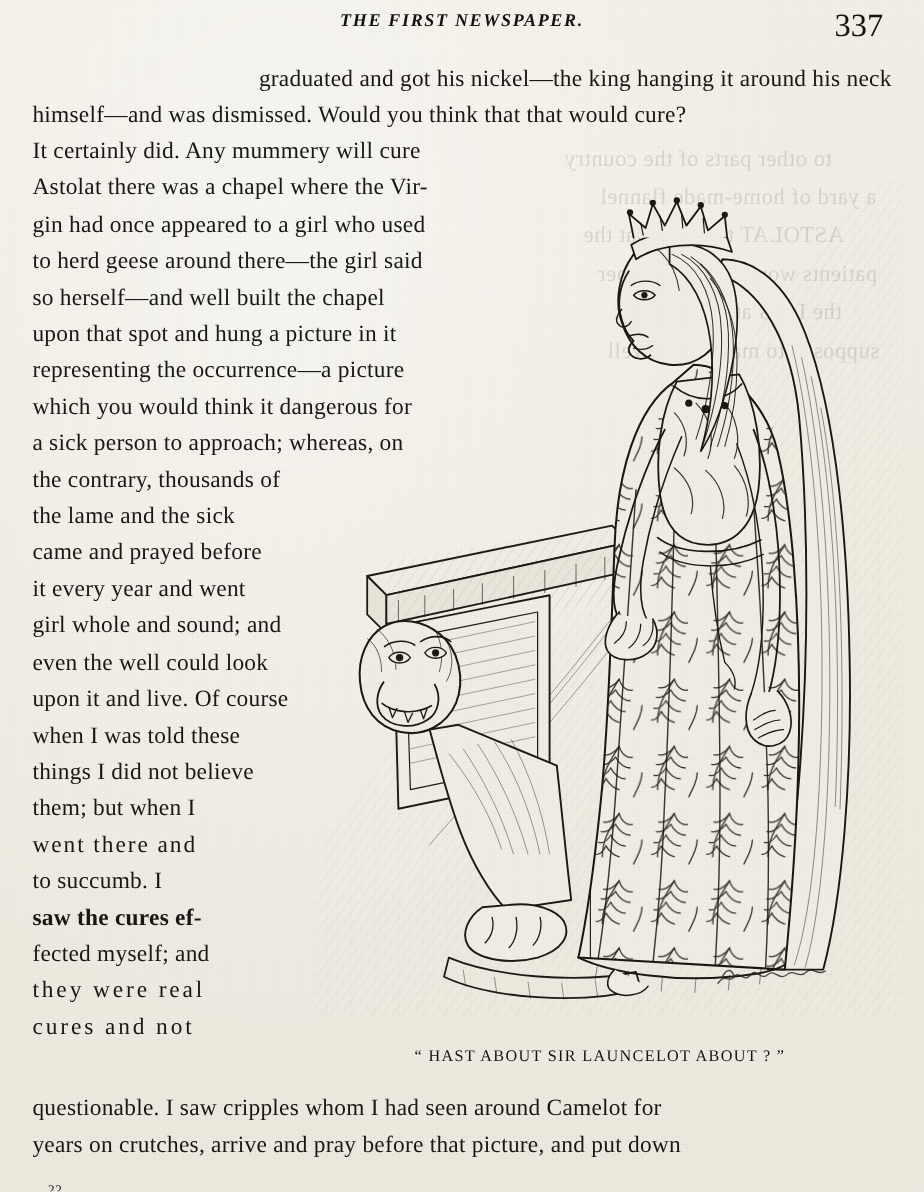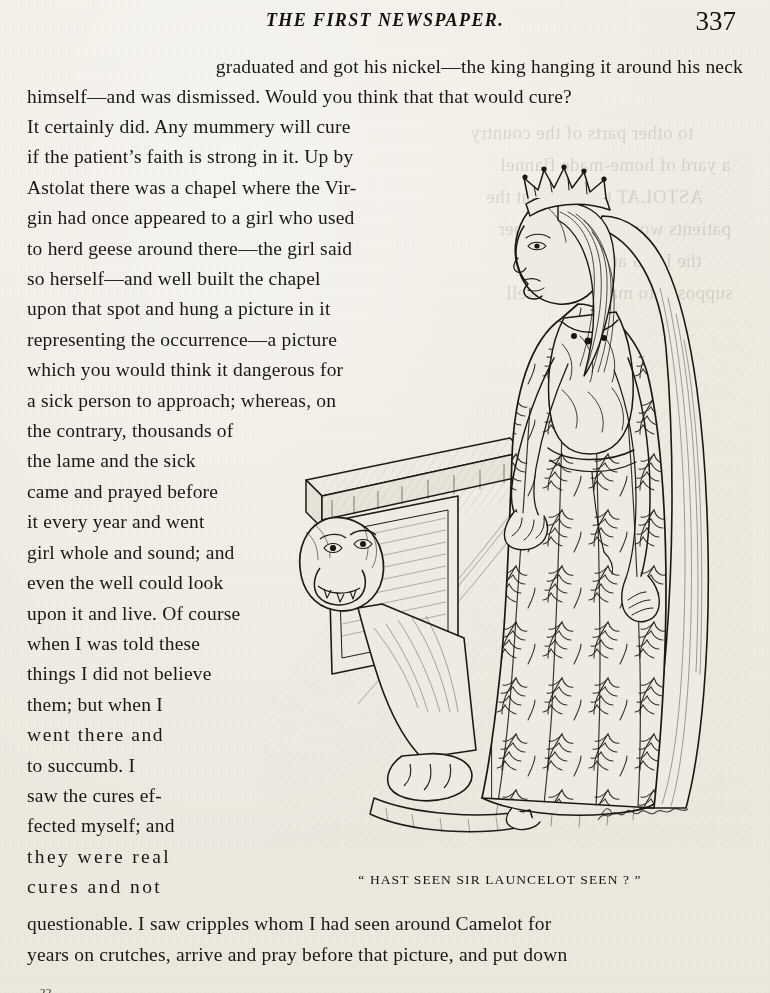--- a/index.html
+++ b/index.html
@@ -45,21 +45,21 @@
   }
   .head-title {
     position: absolute;
     left: 0;
     right: 0;
     top: 4px;
     text-align: center;
     font-family: "Liberation Serif", serif;
     font-style: italic;
     font-weight: 700;
-    font-size: 18px;
+    font-size: 15px;
     letter-spacing: 1.4px;
     color: #15130f;
   }
   .folio {
     position: absolute;
     right: 34px;
     top: 0;
     font-size: 27px;
     font-family: "Liberation Serif", serif;
     color: #15130f;
@@ -174,42 +174,41 @@
 
   <div class="col-full-top">
     <span class="ln spread">
       <span>graduated and got his nickel—the king hanging it around his neck</span>
     </span>
     <span class="ln">himself—and was dismissed.   Would you think that that would cure?</span>
   </div>
 
   <div class="col-left">
     <span class="ln">It certainly did.   Any mummery will cure</span>
-    <span class="ln">if the patient’s faith is strong in it.   Up by</span>
     <span class="ln">Astolat there was a chapel where the Vir-</span>
     <span class="ln">gin had once appeared to a girl who used</span>
     <span class="ln">to herd geese around there—the girl said</span>
     <span class="ln">so herself—and well built the chapel</span>
     <span class="ln">upon that spot and hung a picture in it</span>
     <span class="ln">representing the occurrence—a picture</span>
     <span class="ln">which you would think it dangerous for</span>
     <span class="ln">a sick person to approach; whereas, on</span>
     <span class="ln" style="width:338px;">the contrary, thousands of</span>
     <span class="ln" style="width:300px;">the lame and the sick</span>
     <span class="ln" style="width:288px;">came and prayed before</span>
     <span class="ln" style="width:282px;">it every year and went</span>
     <span class="ln" style="width:288px;">girl whole and sound; and</span>
     <span class="ln" style="width:280px;">even the well could look</span>
     <span class="ln" style="width:288px;">upon it and live.  Of course</span>
     <span class="ln" style="width:250px;">when I was told these</span>
     <span class="ln" style="width:240px;">things I did not believe</span>
     <span class="ln" style="width:200px;">them; but when I</span>
     <span class="ln" style="width:190px; letter-spacing:1.6px;">went there and</span>
     <span class="ln" style="width:190px;">to succumb.   I</span>
-    <span class="ln" style="width:190px;">saw the cures ef-</span>
+    <span class="ln" style="width:190px;font-weight:bold;">saw the cures ef-</span>
     <span class="ln" style="width:205px;">fected myself; and</span>
     <span class="ln" style="width:196px; letter-spacing:2.4px;">they were real</span>
     <span class="ln" style="width:196px; letter-spacing:2.4px;">cures and not</span>
   </div>
 
   <div class="illustration">
     <svg width="490" height="740" viewBox="0 0 490 740" xmlns="http://www.w3.org/2000/svg">
       <defs>
         <pattern id="hatch" width="6" height="6" patternUnits="userSpaceOnUse" patternTransform="rotate(35)">
           <line x1="0" y1="0" x2="0" y2="6" stroke="#2a2620" stroke-width="0.8" opacity="0.55"></line>
@@ -480,21 +479,21 @@
 
       <g opacity="0.8" stroke="#221f19" stroke-width="1.1" fill="none">
         <path d="M336 712 C 342 702, 346 712, 350 706 C 354 700, 358 712, 364 704
                  C 368 698, 372 710, 378 704 C 383 699, 388 710, 394 704
                  C 399 699, 404 708, 410 702 C 415 697, 420 706, 426 701"></path>
         <path d="M340 706 C 344 698, 348 700, 350 706"></path>
       </g>
     </svg>
   </div>
 
-  <div class="caption">“ HAST SEEN SIR LAUNCELOT SEEN ? ”</div>
+  <div class="caption">“ HAST ABOUT SIR LAUNCELOT ABOUT ? ”</div>
 
   <div class="col-full-bottom">
     <span class="ln">questionable.   I saw cripples whom I had seen around Camelot for</span>
     <span class="ln">years on crutches, arrive and pray before that picture, and put down</span>
   </div>
 
   <div class="sig">22</div>
 </div>
 
 </body></html>

